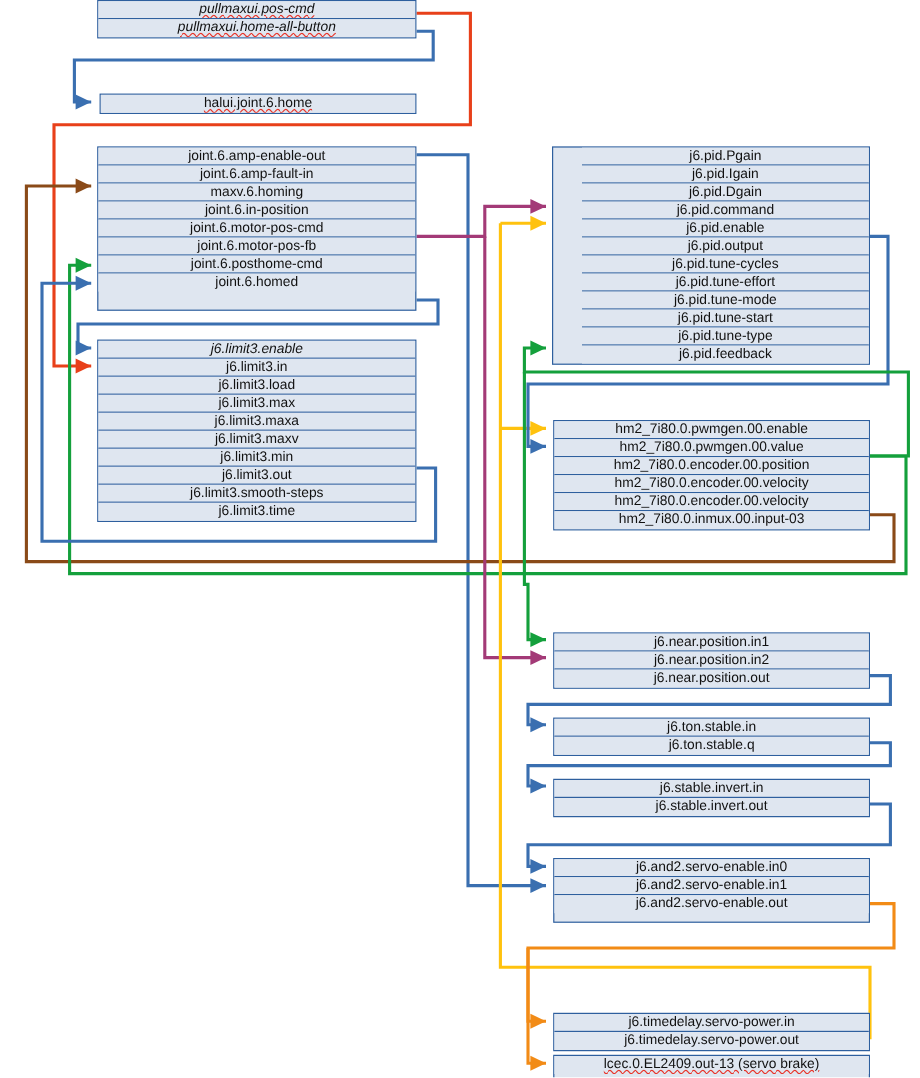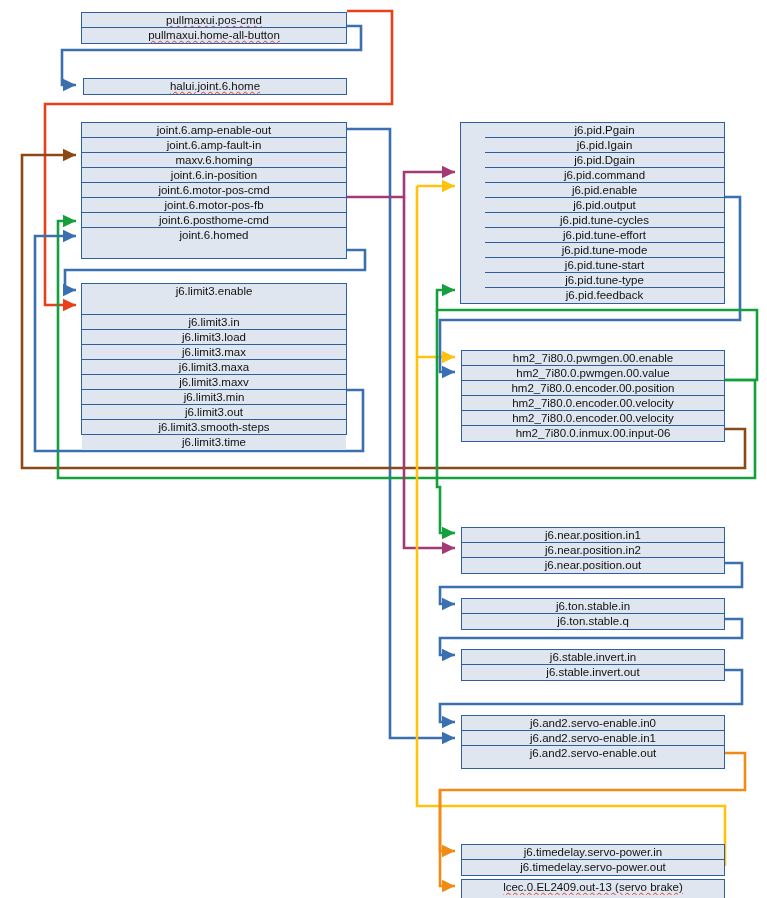--- a/index.html
+++ b/index.html
@@ -54,39 +54,39 @@
       <polyline points="725,619 742,619 742,638 440,638 440,655 455,655" fill="none" stroke="#3a6fb0" stroke-width="2.6" stroke-linejoin="miter" stroke-linecap="butt"></polyline>
       <polygon points="455,655 442,661.2 442,648.8" fill="#3a6fb0"></polygon>
       <polyline points="725,670 742,670 742,704 440,704 440,722 455,722" fill="none" stroke="#3a6fb0" stroke-width="2.6" stroke-linejoin="miter" stroke-linecap="butt"></polyline>
       <polygon points="455,722 442,728.2 442,715.8" fill="#3a6fb0"></polygon>
       <polyline points="725,753 745,753 745,790 440,790 440,851 455,851" fill="none" stroke="#f28b16" stroke-width="2.6" stroke-linejoin="miter" stroke-linecap="butt"></polyline>
       <polygon points="455,851 442,857.2 442,844.8" fill="#f28b16"></polygon>
       <polyline points="440,790 440,886 455,886" fill="none" stroke="#f28b16" stroke-width="2.6" stroke-linejoin="miter" stroke-linecap="butt"></polyline>
       <polygon points="455,886 442,892.2 442,879.8" fill="#f28b16"></polygon>
     </svg>
   <div id="nodes">
-      <div class="node" style="left: 81px; top: 12px; width: 266px; height: 32px;">
+      <div class="node" style="left: 81px; top: 0; width: 266px; height: 32px; font-style: italic;">
         <div class="pin" style="height: 15px; line-height: 14px;"><span class="sp">pullmaxui.pos-cmd</span></div>
         <div class="pin" style="height: 15px; line-height: 14px;"><span class="sp">pullmaxui.home-all-button</span></div>
       </div>
       <div class="node" style="left: 83px; top: 78px; width: 264px; height: 17px;">
         <div class="pin" style="height: 15px; line-height: 14px;"><span class="sp">halui.joint.6.home</span></div>
       </div>
       <div class="node" style="left: 81px; top: 122px; width: 266px; height: 137px;">
         <div class="pin" style="height: 15px; line-height: 14px;"><span>joint.6.amp-enable-out</span></div>
         <div class="pin" style="height: 15px; line-height: 14px;"><span>joint.6.amp-fault-in</span></div>
         <div class="pin" style="height: 15px; line-height: 14px;"><span>maxv.6.homing</span></div>
         <div class="pin" style="height: 15px; line-height: 14px;"><span>joint.6.in-position</span></div>
         <div class="pin" style="height: 15px; line-height: 14px;"><span>joint.6.motor-pos-cmd</span></div>
         <div class="pin" style="height: 15px; line-height: 14px;"><span>joint.6.motor-pos-fb</span></div>
         <div class="pin" style="height: 15px; line-height: 14px;"><span>joint.6.posthome-cmd</span></div>
         <div class="pin" style="height: 15px; line-height: 14px;"><span>joint.6.homed</span></div>
       </div>
       <div class="node" style="left: 81px; top: 283px; width: 266px; height: 152px;">
-        <div class="pin" style="height: 31px; line-height: 14px;"><span>j6.limit3.enable</span></div>
+        <div class="pin" style="height: 15px; line-height: 14px; font-style: italic;"><span>j6.limit3.enable</span></div>
         <div class="pin" style="height: 15px; line-height: 14px;"><span>j6.limit3.in</span></div>
         <div class="pin" style="height: 15px; line-height: 14px;"><span>j6.limit3.load</span></div>
         <div class="pin" style="height: 15px; line-height: 14px;"><span>j6.limit3.max</span></div>
         <div class="pin" style="height: 15px; line-height: 14px;"><span>j6.limit3.maxa</span></div>
         <div class="pin" style="height: 15px; line-height: 14px;"><span>j6.limit3.maxv</span></div>
         <div class="pin" style="height: 15px; line-height: 14px;"><span>j6.limit3.min</span></div>
         <div class="pin" style="height: 15px; line-height: 14px;"><span>j6.limit3.out</span></div>
         <div class="pin" style="height: 15px; line-height: 14px;"><span>j6.limit3.smooth-steps</span></div>
         <div class="pin" style="height: 15px; line-height: 14px;"><span>j6.limit3.time</span></div>
       </div>
@@ -103,21 +103,21 @@
         <div class="pin" style="height: 15px; line-height: 14px;"><span>j6.pid.tune-start</span></div>
         <div class="pin" style="height: 15px; line-height: 14px;"><span>j6.pid.tune-type</span></div>
         <div class="pin" style="height: 15px; line-height: 14px;"><span>j6.pid.feedback</span></div>
       </div>
       <div class="node" style="left: 461px; top: 350px; width: 264px; height: 92px;">
         <div class="pin" style="height: 15px; line-height: 14px;"><span>hm2_7i80.0.pwmgen.00.enable</span></div>
         <div class="pin" style="height: 15px; line-height: 14px;"><span>hm2_7i80.0.pwmgen.00.value</span></div>
         <div class="pin" style="height: 15px; line-height: 14px;"><span>hm2_7i80.0.encoder.00.position</span></div>
         <div class="pin" style="height: 15px; line-height: 14px;"><span>hm2_7i80.0.encoder.00.velocity</span></div>
         <div class="pin" style="height: 15px; line-height: 14px;"><span>hm2_7i80.0.encoder.00.velocity</span></div>
-        <div class="pin" style="height: 15px; line-height: 14px;"><span>hm2_7i80.0.inmux.00.input-06</span></div>
+        <div class="pin" style="height: 15px; line-height: 14px;"><span>hm2_7i80.0.inmux.00.input-03</span></div>
       </div>
       <div class="node" style="left: 461px; top: 527px; width: 264px; height: 47px;">
         <div class="pin" style="height: 15px; line-height: 14px;"><span>j6.near.position.in1</span></div>
         <div class="pin" style="height: 15px; line-height: 14px;"><span>j6.near.position.in2</span></div>
         <div class="pin" style="height: 15px; line-height: 14px;"><span>j6.near.position.out</span></div>
       </div>
       <div class="node" style="left: 461px; top: 598px; width: 264px; height: 32px;">
         <div class="pin" style="height: 15px; line-height: 14px;"><span>j6.ton.stable.in</span></div>
         <div class="pin" style="height: 15px; line-height: 14px;"><span>j6.ton.stable.q</span></div>
       </div>

